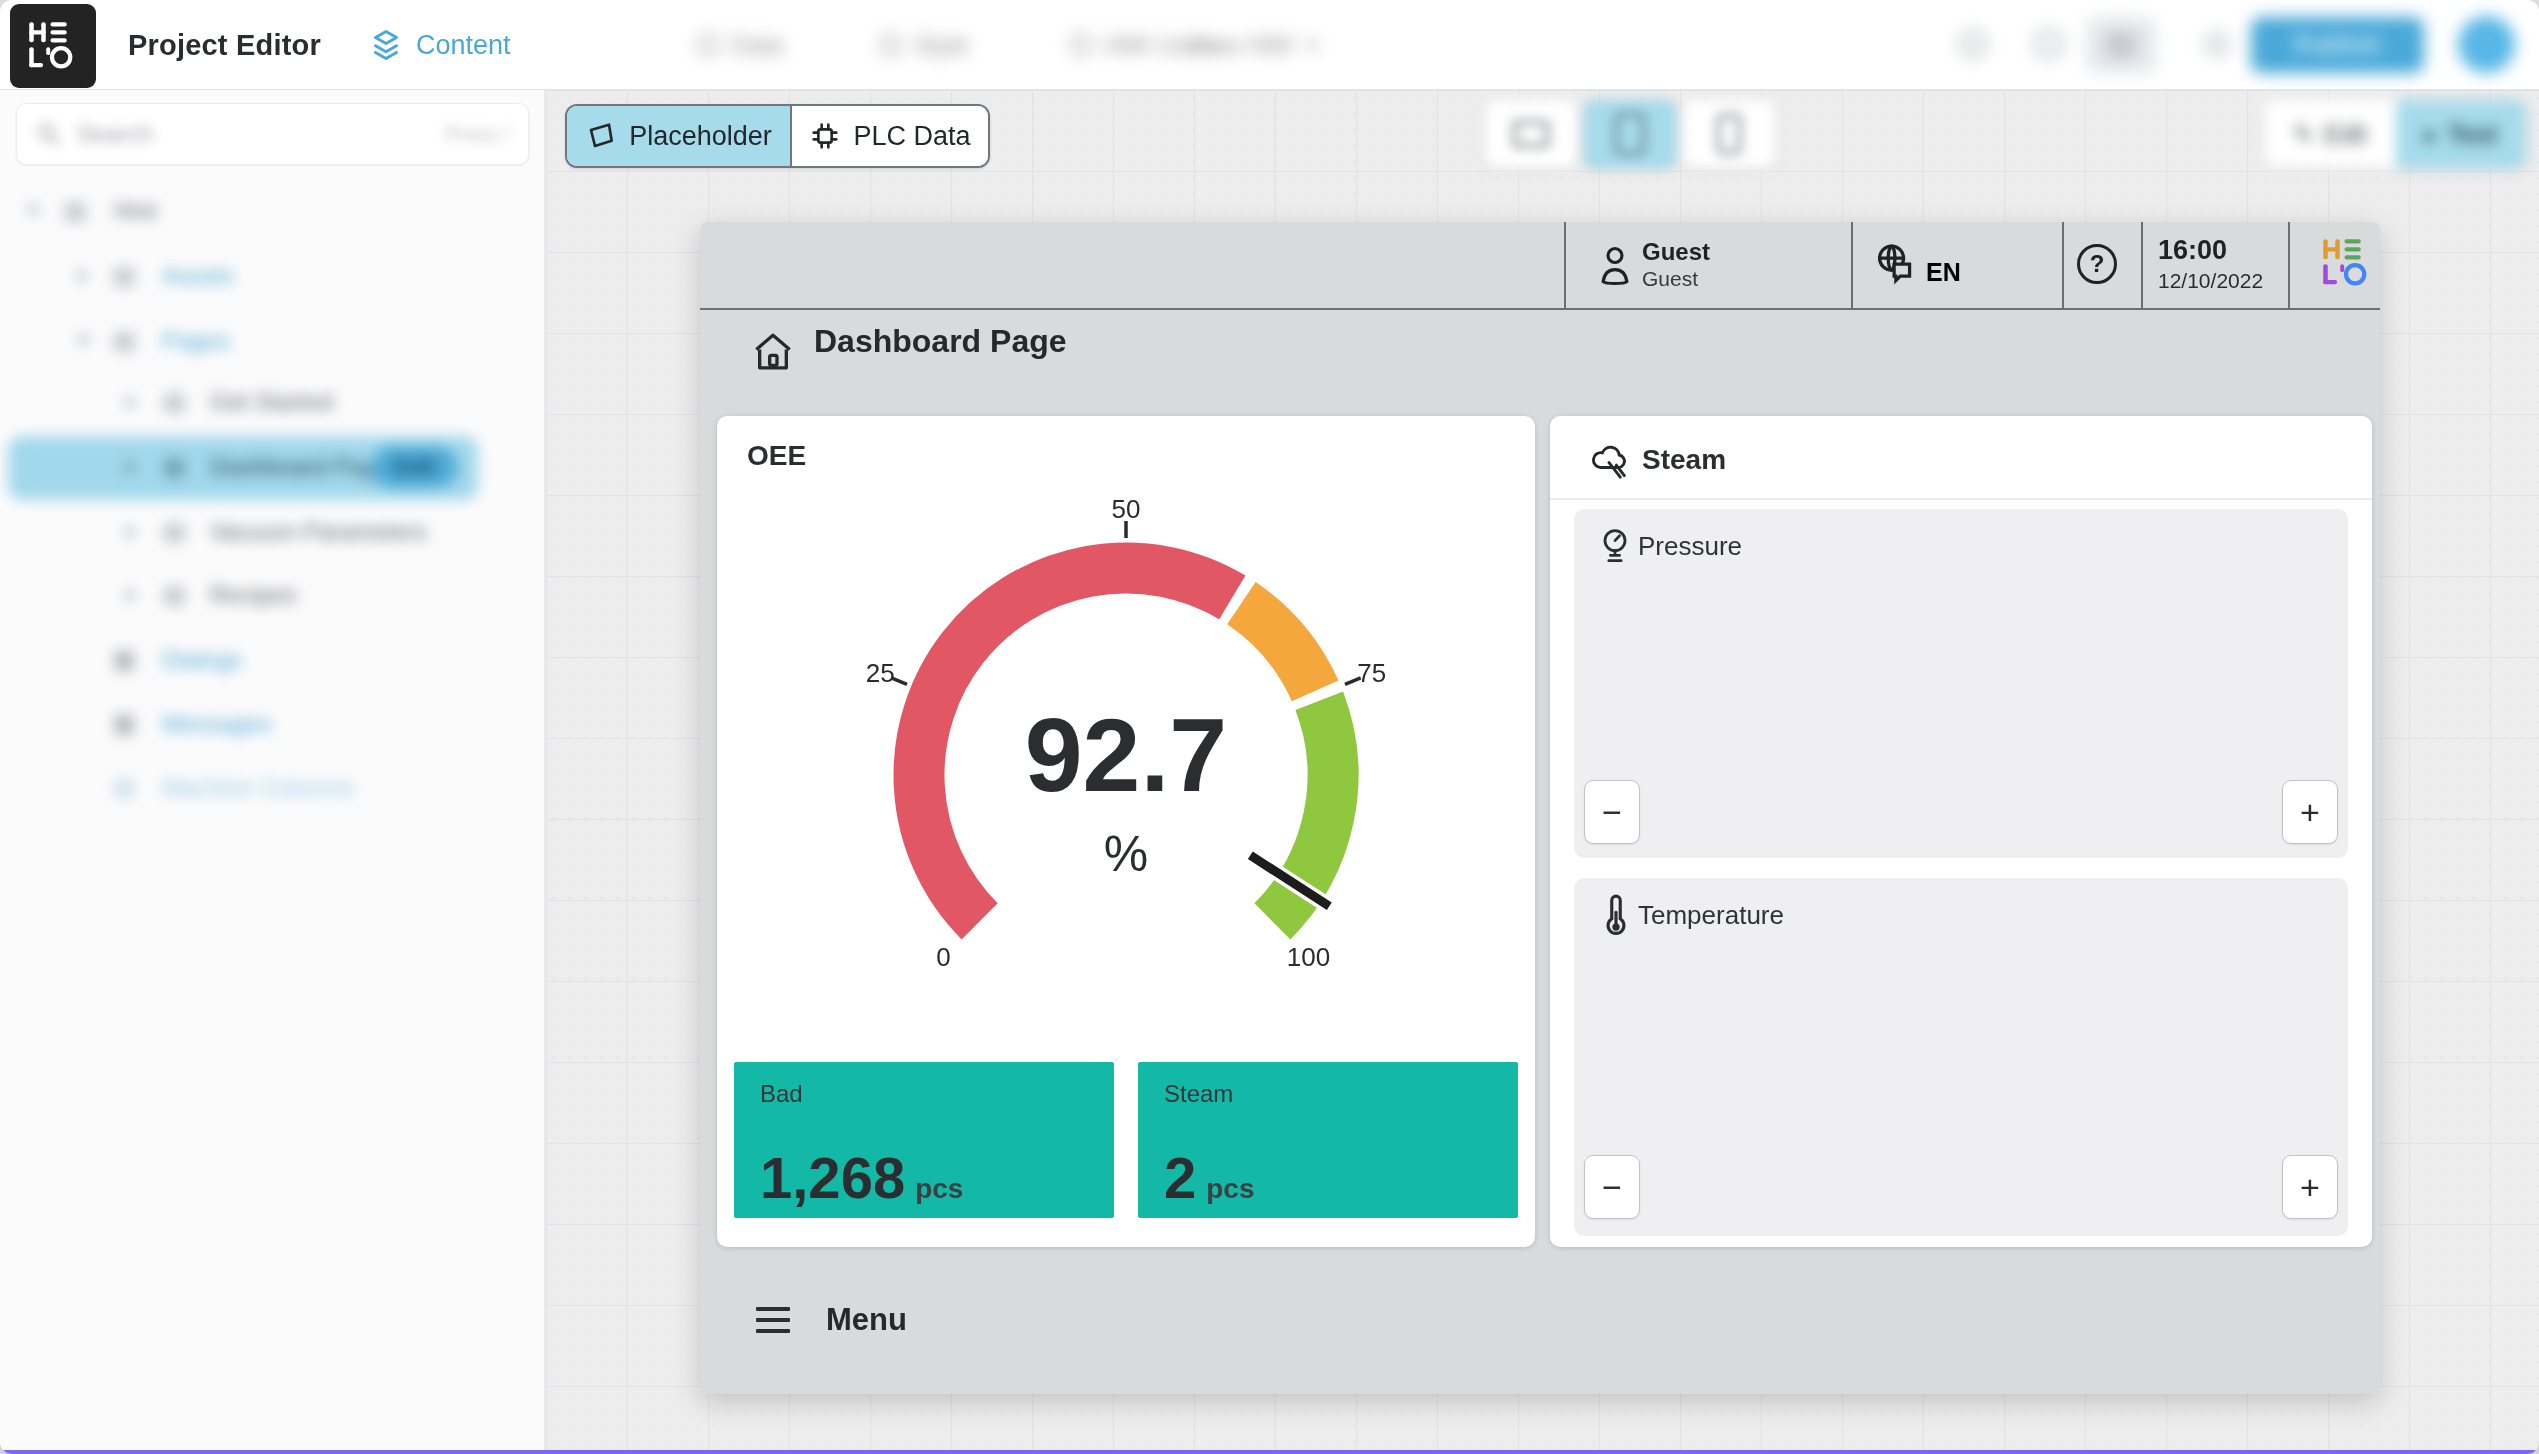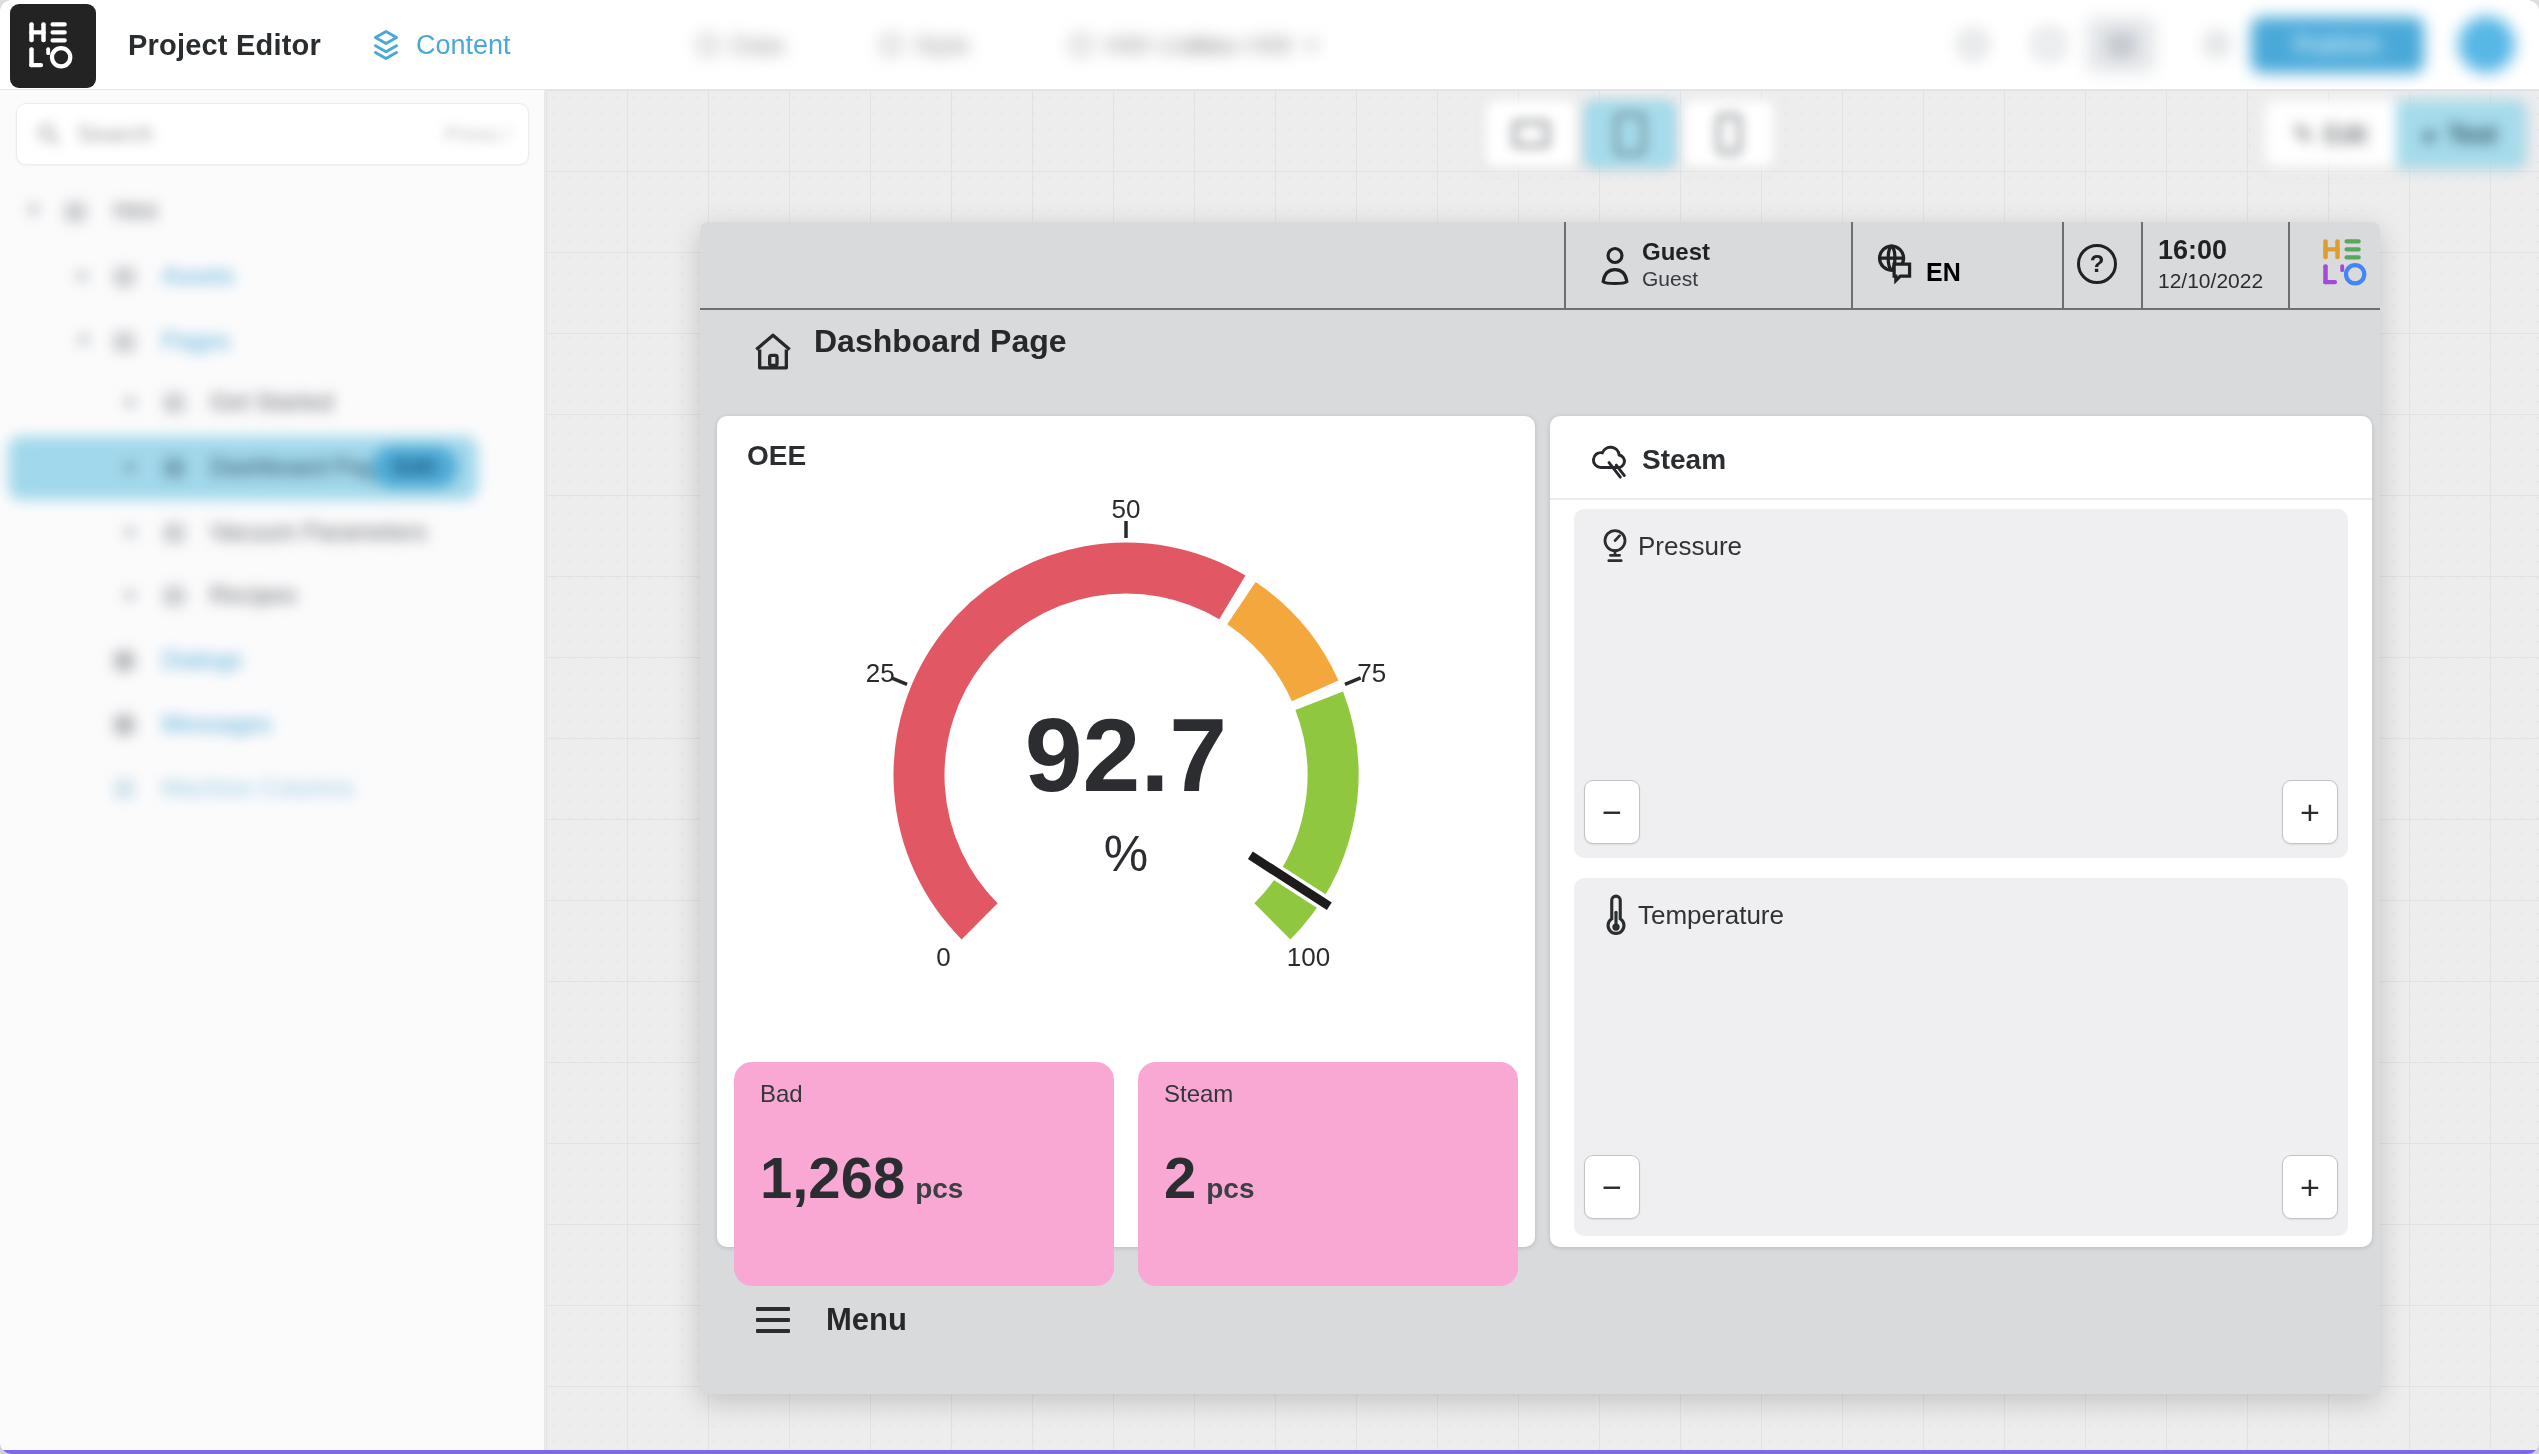--- a/index.html
+++ b/index.html
@@ -85,21 +85,21 @@
   #canvas-hline { position:absolute; left:0; top:86px; width:1680px; height:2px; background:#6d6f73; }
   .hdr-name { font-size:24px; font-weight:700; color:#1f2124; }
   .hdr-sub { font-size:21px; color:#343a3f; }
   #help-circle { position:absolute; left:1377px; top:22px; width:40px; height:40px; border:3px solid #202124;
                  border-radius:50%; display:flex; align-items:center; justify-content:center;
                  font-size:24px; font-weight:700; color:#202124; }
   #page-title { position:absolute; left:114px; top:101px; font-size:32px; font-weight:700; color:#26282b; }
 
   .panel { position:absolute; background:#fff; border-radius:10px; box-shadow:0 1px 5px rgba(0,0,0,.15); }
   .panel-title { font-size:28px; font-weight:700; color:#2b2e31; }
-  .stat-card { position:absolute; width:380px; height:224px; background:#f9a8d4; border-radius:18px; }
+  .stat-card { position:absolute; width:380px; height:156px; background:#14b8a6; border-radius:2px; }
   .stat-label { position:absolute; left:26px; top:18px; font-size:24px; color:#34373a; }
   .stat-value-row { position:absolute; left:26px; top:84px; display:flex; align-items:baseline; gap:10px; }
   .stat-value { font-size:58px; font-weight:700; color:#2b2e31; line-height:1.1; }
   .stat-unit { font-size:28px; color:#3c4043;font-weight:bold; }
 
   .sub-card { position:absolute; left:24px; width:774px; background:#efeff1; border-radius:10px; }
   .sub-label { position:absolute; left:64px; top:22px; font-size:26px; color:#303336; }
   .stepper { position:absolute; left:10px; right:10px; height:64px; }
   .step-btn { position:absolute; top:0; width:56px; height:64px; background:#fff; border:1px solid #c3c3c7;
               border-radius:9px; display:flex; align-items:center; justify-content:center; font-size:34px;
@@ -253,20 +253,35 @@
       </div>
       <div class="trow" style="top:667px;">
         <span class="ticon" style="left:113px;color:#b9d6e5;">▦</span>
         <span class="tlabel c-blue-light" style="left:162px;">Machine Columns</span>
       </div>
     </div>
   </aside>
 
   <div id="editor"></div>
 
+  <div id="mode-tabs">
+    <div id="mode-seg-placeholder" class="mode-seg">
+      <svg width="32" height="32" viewBox="0 0 24 24" fill="none" stroke="#25282b" stroke-width="2" stroke-linejoin="round">
+        <polygon points="4.5,7.5 18,3.5 20,15.5 7.5,19.5"></polygon>
+      </svg>
+      <span>Placeholder</span>
+    </div>
+    <div id="mode-seg-plc" class="mode-seg">
+      <svg width="32" height="32" viewBox="0 0 24 24" fill="none" stroke="#25282b" stroke-width="2" stroke-linecap="round">
+        <rect x="7" y="7" width="10" height="10" rx="1.6"></rect>
+        <path d="M9.5 7V3.5M14.5 7V3.5M9.5 20.5V17M14.5 20.5V17M7 9.5H3.5M7 14.5H3.5M20.5 9.5H17M20.5 14.5H17"></path>
+      </svg>
+      <span>PLC Data</span>
+    </div>
+  </div>
 
   <div id="device-group" class="blur6">
     <div class="dev-btn">
       <span class="i-monitor"></span>
     </div>
     <div class="dev-btn active">
       <span class="i-tablet"></span>
     </div>
     <div class="dev-btn">
       <span class="i-phone"></span>

